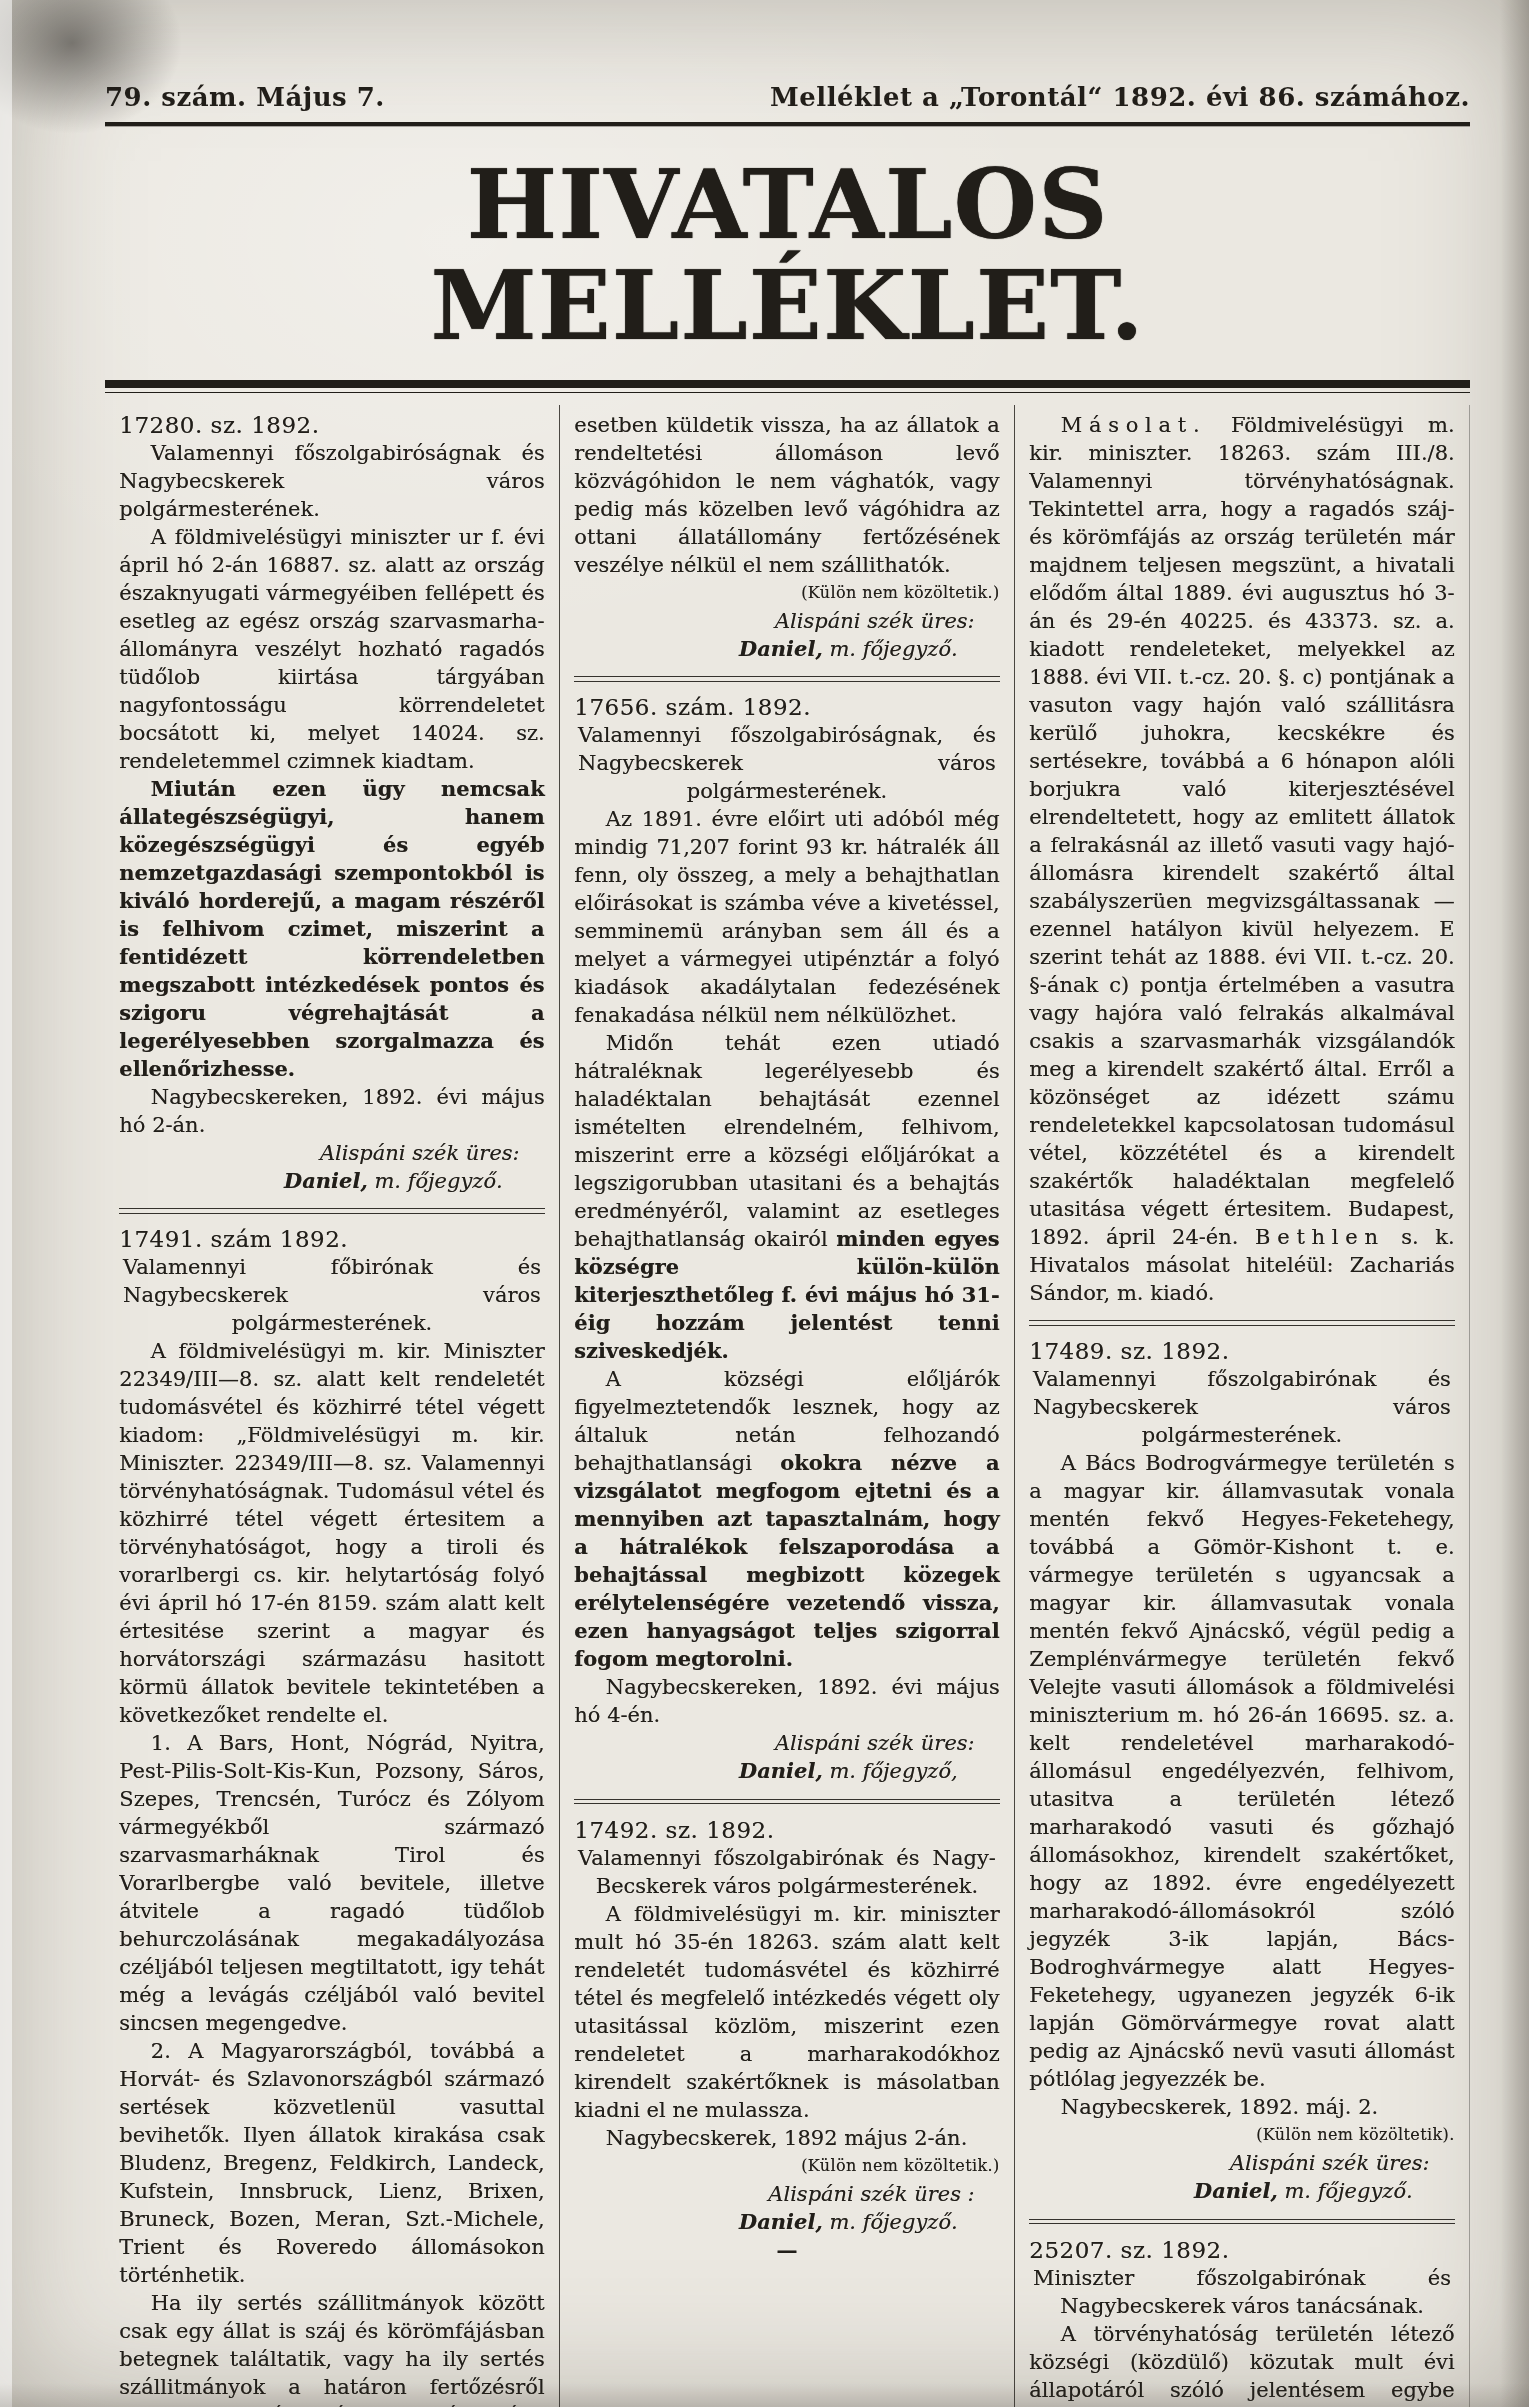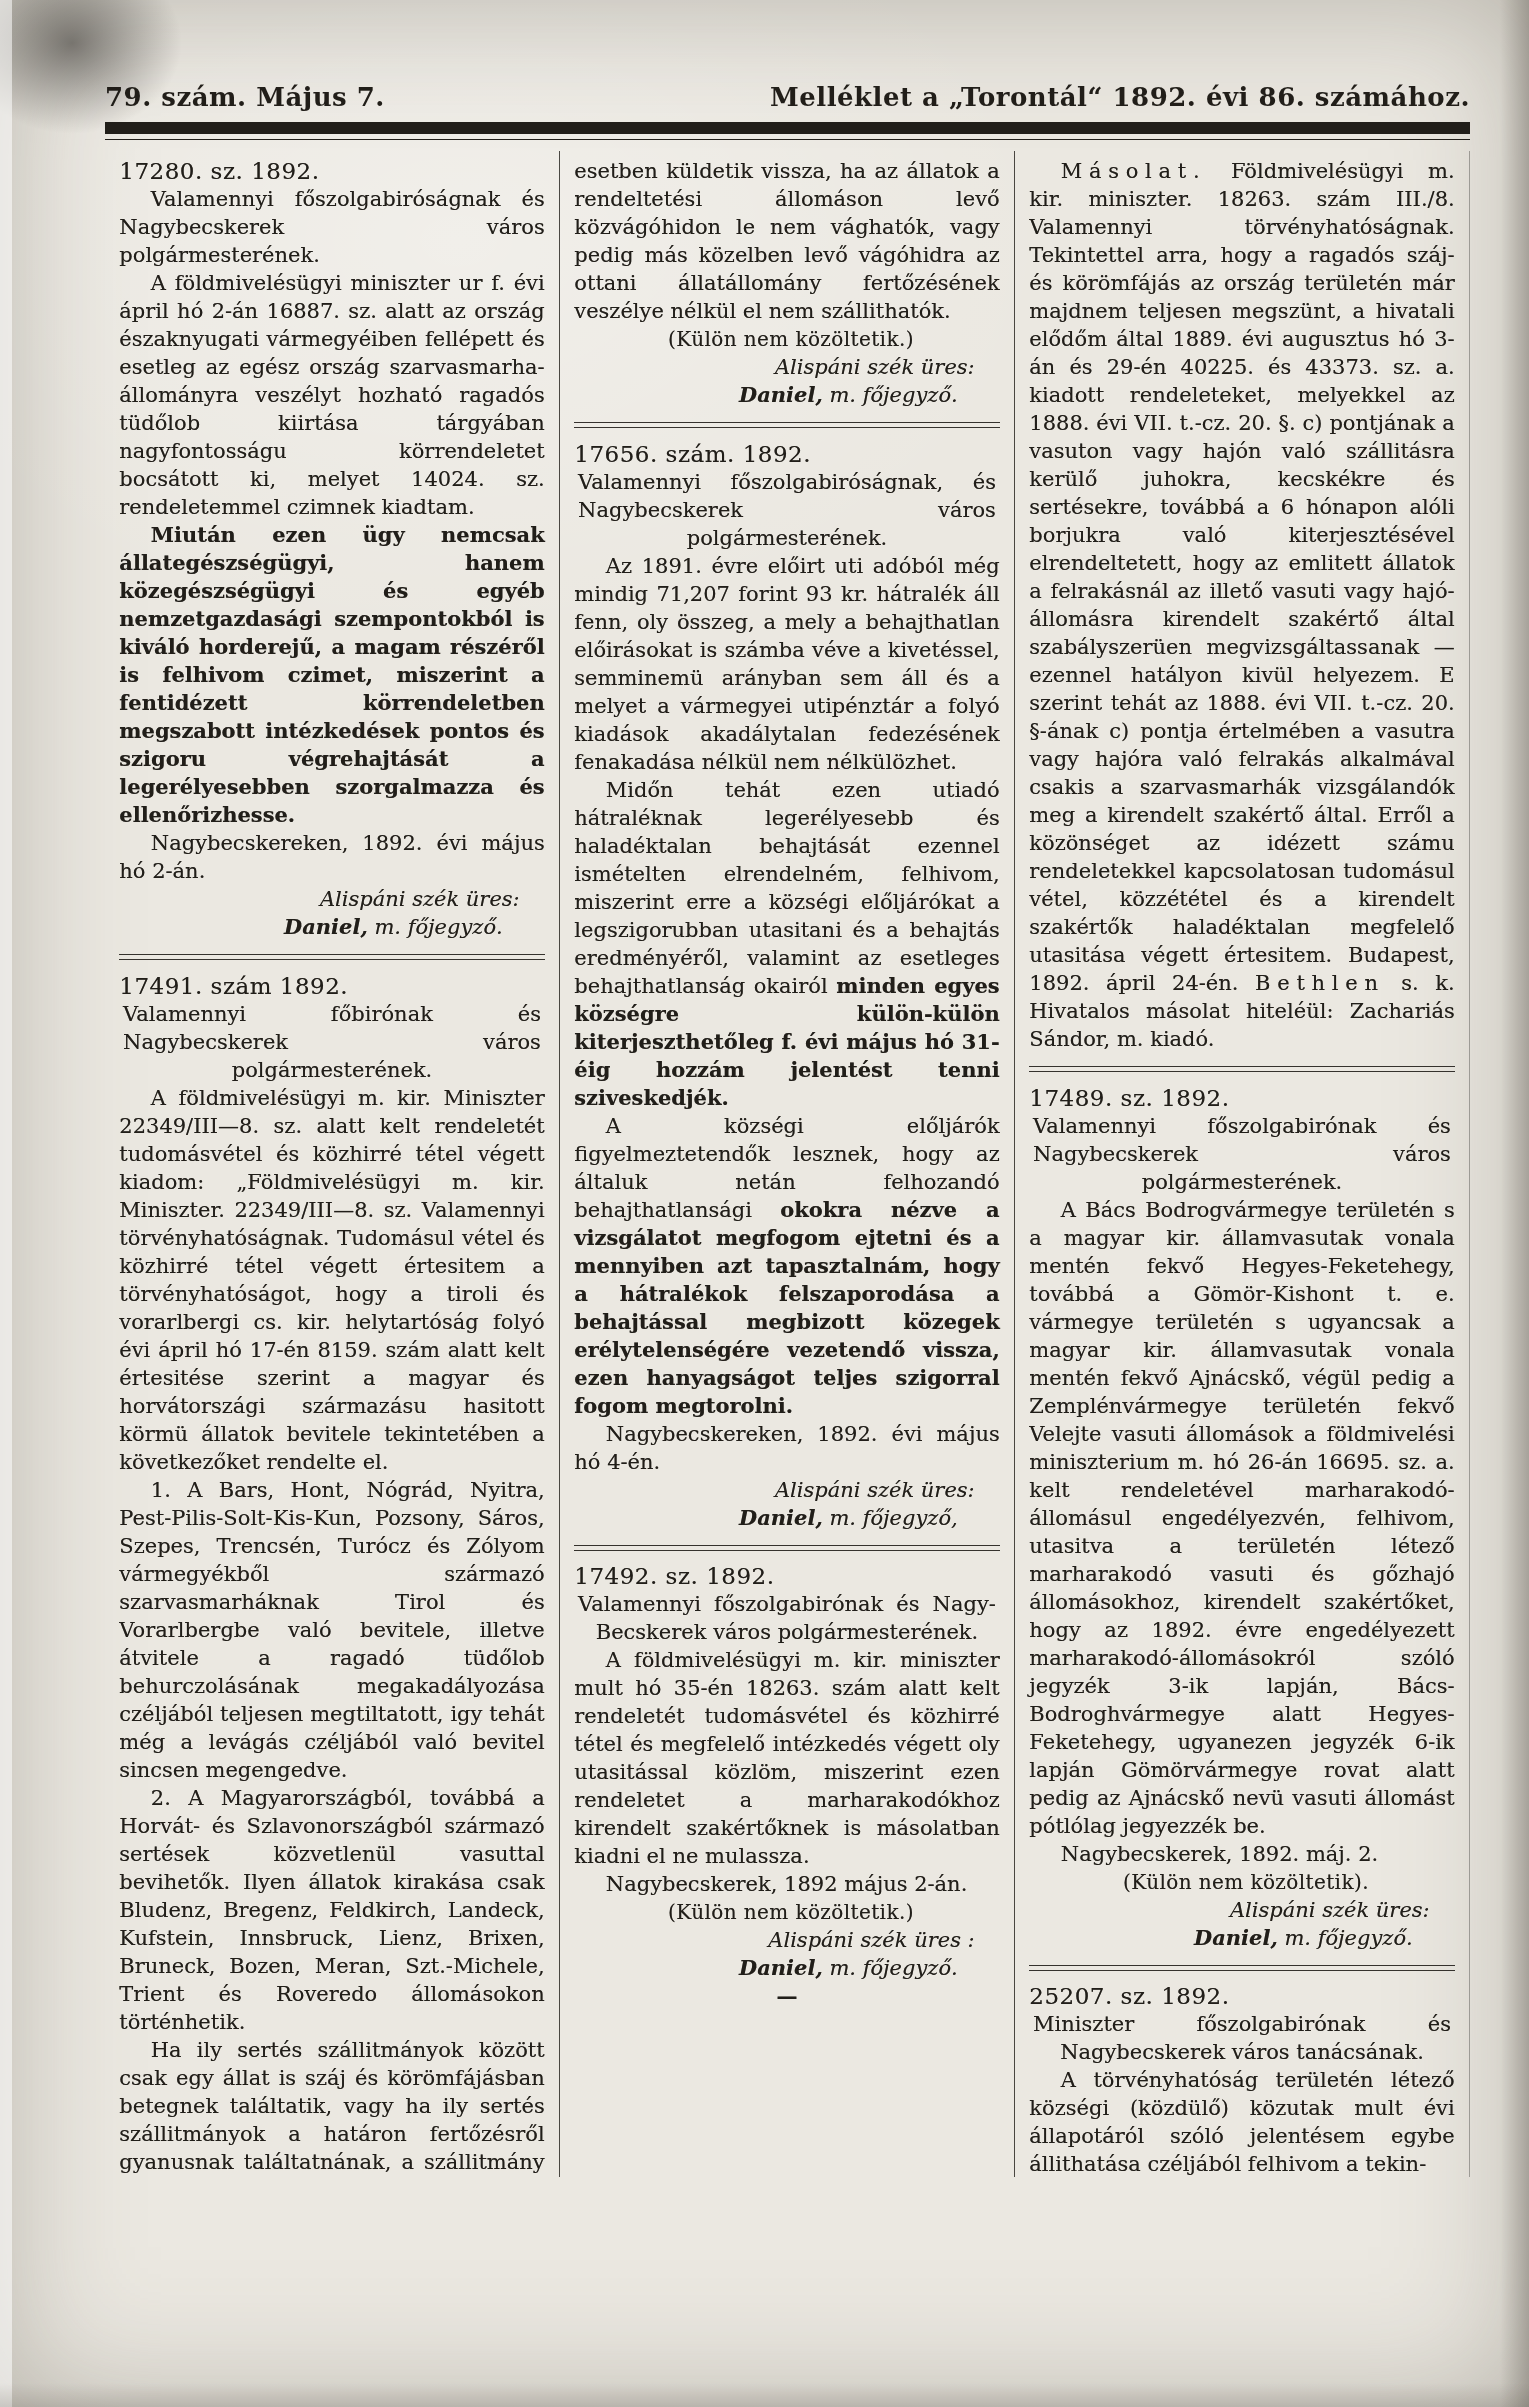--- a/index.html
+++ b/index.html
@@ -49,21 +49,21 @@
     text-shadow:0 0 0.5px rgba(33,30,25,.55);}
   .col + .col{border-left:1.9px solid rgba(33,30,25,.80);}
   .col:last-child{border-right:1.9px solid rgba(33,30,25,.35);}
 
   .col p{margin:0;}
   .para{text-indent:1.5em;}
   .para.noindent{text-indent:0;}
   .para.bold{font-weight:bold;}
   .artnum{font-size:23px;margin:7.6px 0 2.9px;letter-spacing:0.5px;text-align:left;text-indent:0;}
   .addressee{text-align:justify;text-align-last:center;margin:0 0 3.8px;padding:0 3.8px;}
-  .note{font-size:20px;letter-spacing:0.4px;margin:2.9px 0;text-indent:.4em;text-align:center;}
+  .note{font-size:16px;letter-spacing:0.4px;margin:2.9px 0;text-indent:.4em;text-align:right;}
   .sig{text-align:right;padding-right:25px;margin-top:1.9px;font-style:italic;}
   .sig-name{padding-right:42px;}
   .sig-name strong{font-weight:bold;}
   .dash{text-align:center;margin-top:7.6px;font-weight:bold;}
   .rule{height:3.8px;margin:13.4px 0 11.5px;
     border-top:1.9px solid rgba(33,30,25,.9);
     border-bottom:1.9px solid rgba(33,30,25,.9);}
   .b{font-weight:bold;}
   .sp{letter-spacing:.32em;}
 </style>
@@ -75,20 +75,21 @@
   <div class="artifact edge-left"></div>
   <div class="artifact edge-right"></div>
   <div class="artifact edge-bottom"></div>
 
   <div class="hdr">
     <span class="issue">79. szám. Május 7.</span>
     <span class="supp">Melléklet a „Torontál“ 1892. évi 86. számához.</span>
   </div>
   <div class="hdr-rule"></div>
 
+  <h1 class="masthead">HIVATALOS MELLÉKLET.</h1>
   <div class="masthead-rule"></div>
 
   <main class="columns">
     <section class="col">
         <p class="artnum">17280. sz. 1892.</p>
         <p class="para">Valamennyi főszolgabiróságnak és Nagybecskerek város polgármesterének.</p>
         <p class="para">A földmivelésügyi miniszter ur f. évi ápril hó 2-án 16887. sz. alatt az ország északnyugati vármegyéiben fellépett és esetleg az egész ország szarvasmarha-állományra veszélyt hozható ragadós tüdőlob kiirtása tárgyában nagyfontosságu körrendeletet bocsátott ki, melyet 14024. sz. rendeletemmel czimnek kiadtam.</p>
         <p class="para bold">Miután ezen ügy nemcsak állategészségügyi, hanem közegészségügyi és egyéb nemzetgazdasági szempontokból is kiváló horderejű, a magam részéről is felhivom czimet, miszerint a fentidézett körrendeletben megszabott intézkedések pontos és szigoru végrehajtását a legerélyesebben szorgalmazza és ellenőrizhesse.</p>
         <p class="para date">Nagybecskereken, 1892. évi május hó 2-án.</p>
         <p class="sig">Alispáni szék üres:</p>

